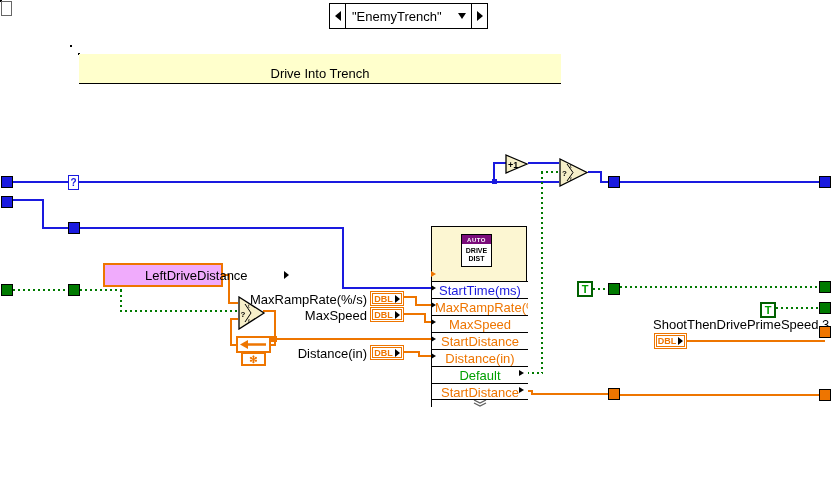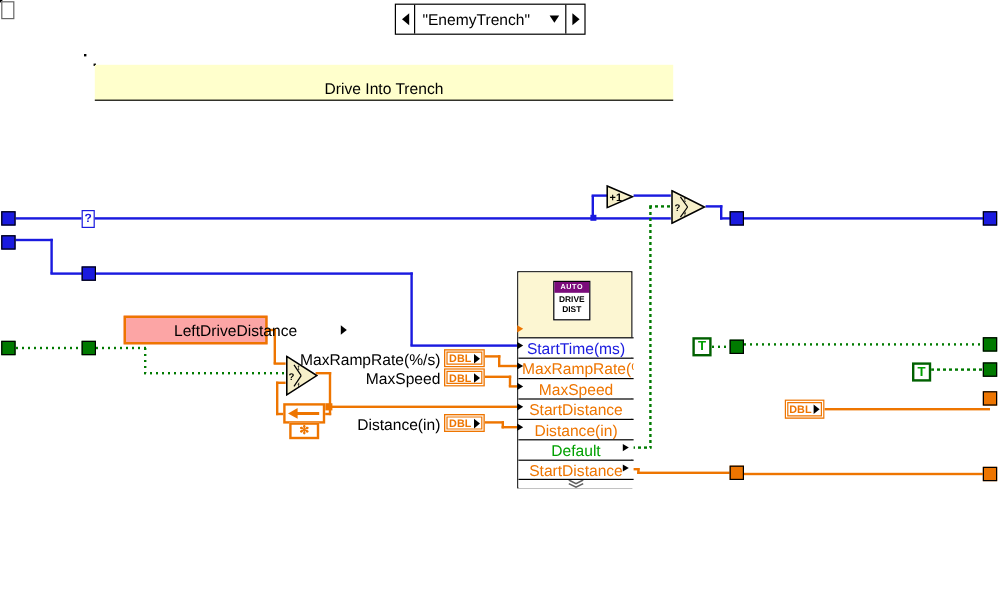--- a/index.html
+++ b/index.html
@@ -34,21 +34,21 @@
   .dot{position:absolute;z-index:4;}
   
   .tunnel{position:absolute;width:12px;height:12px;border:1px solid #000;box-sizing:border-box;z-index:5;}
   .tn-blue{background:#1A1ADF;}
   .tn-green{background:#007A00;}
   .tn-orange{background:#EE7500;}
   .tunnel-q{position:absolute;width:11px;height:15px;background:#fff;border:1px solid #1A1ADF;
             box-sizing:border-box;color:#1A1ADF;font-size:10px;font-weight:bold;
             display:flex;align-items:center;justify-content:center;z-index:5;}
   
-  .gvar{position:absolute;background:#fca5a5;border:2px solid #EE7500;box-sizing:border-box;
+  .gvar{position:absolute;background:#f0abfc;border:2px solid #EE7500;box-sizing:border-box;
         display:flex;align-items:center;padding:0 2px;z-index:4;gap:36px;}
   .dbl-term{position:absolute;background:#fff;border:1px solid #EE7500;box-sizing:border-box;
         box-shadow:inset 0 0 0 1px #fff, inset 0 0 0 2px #EE7500;
         display:flex;align-items:center;justify-content:center;z-index:4;}
   .dbl-txt{color:#EE7500;font-size:9px;font-weight:bold;letter-spacing:0;}
   .dbl-arrow{width:0;height:0;border-left:5px solid #000;border-top:4px solid transparent;border-bottom:4px solid transparent;margin-left:2px;}
   .tconst{position:absolute;width:16px;height:16px;background:#006000;box-sizing:border-box;
         display:flex;align-items:center;justify-content:center;z-index:4;}
   .tconst-in{width:12px;height:12px;background:#fff;display:flex;align-items:center;justify-content:center;
         color:#00A000;font-weight:bold;font-size:11px;}
@@ -245,20 +245,21 @@
     <div class="dbl-arrow"></div>
   </div>
   <div class="dbl-term" style="left:654px;top:333px;width:33px;height:16px;">
     <span class="dbl-txt">DBL</span>
     <div class="dbl-arrow"></div>
   </div>
 
   <div class="lbl" style="left:230px;top:292px;width:137px;text-align:right;">MaxRampRate(%/s)</div>
   <div class="lbl" style="left:280px;top:308px;width:87px;text-align:right;">MaxSpeed</div>
   <div class="lbl" style="left:280px;top:346px;width:87px;text-align:right;">Distance(in)</div>
+  <div class="lbl" style="left:653px;top:317px;">ShootThenDrivePrimeSpeed 3</div>
 
   <div class="tconst" style="left:577px;top:281px;">
     <div class="tconst-in">
         <span>T</span>
       </div>
   </div>
   <div class="tconst" style="left:760px;top:302px;">
     <div class="tconst-in">
         <span>T</span>
       </div>

